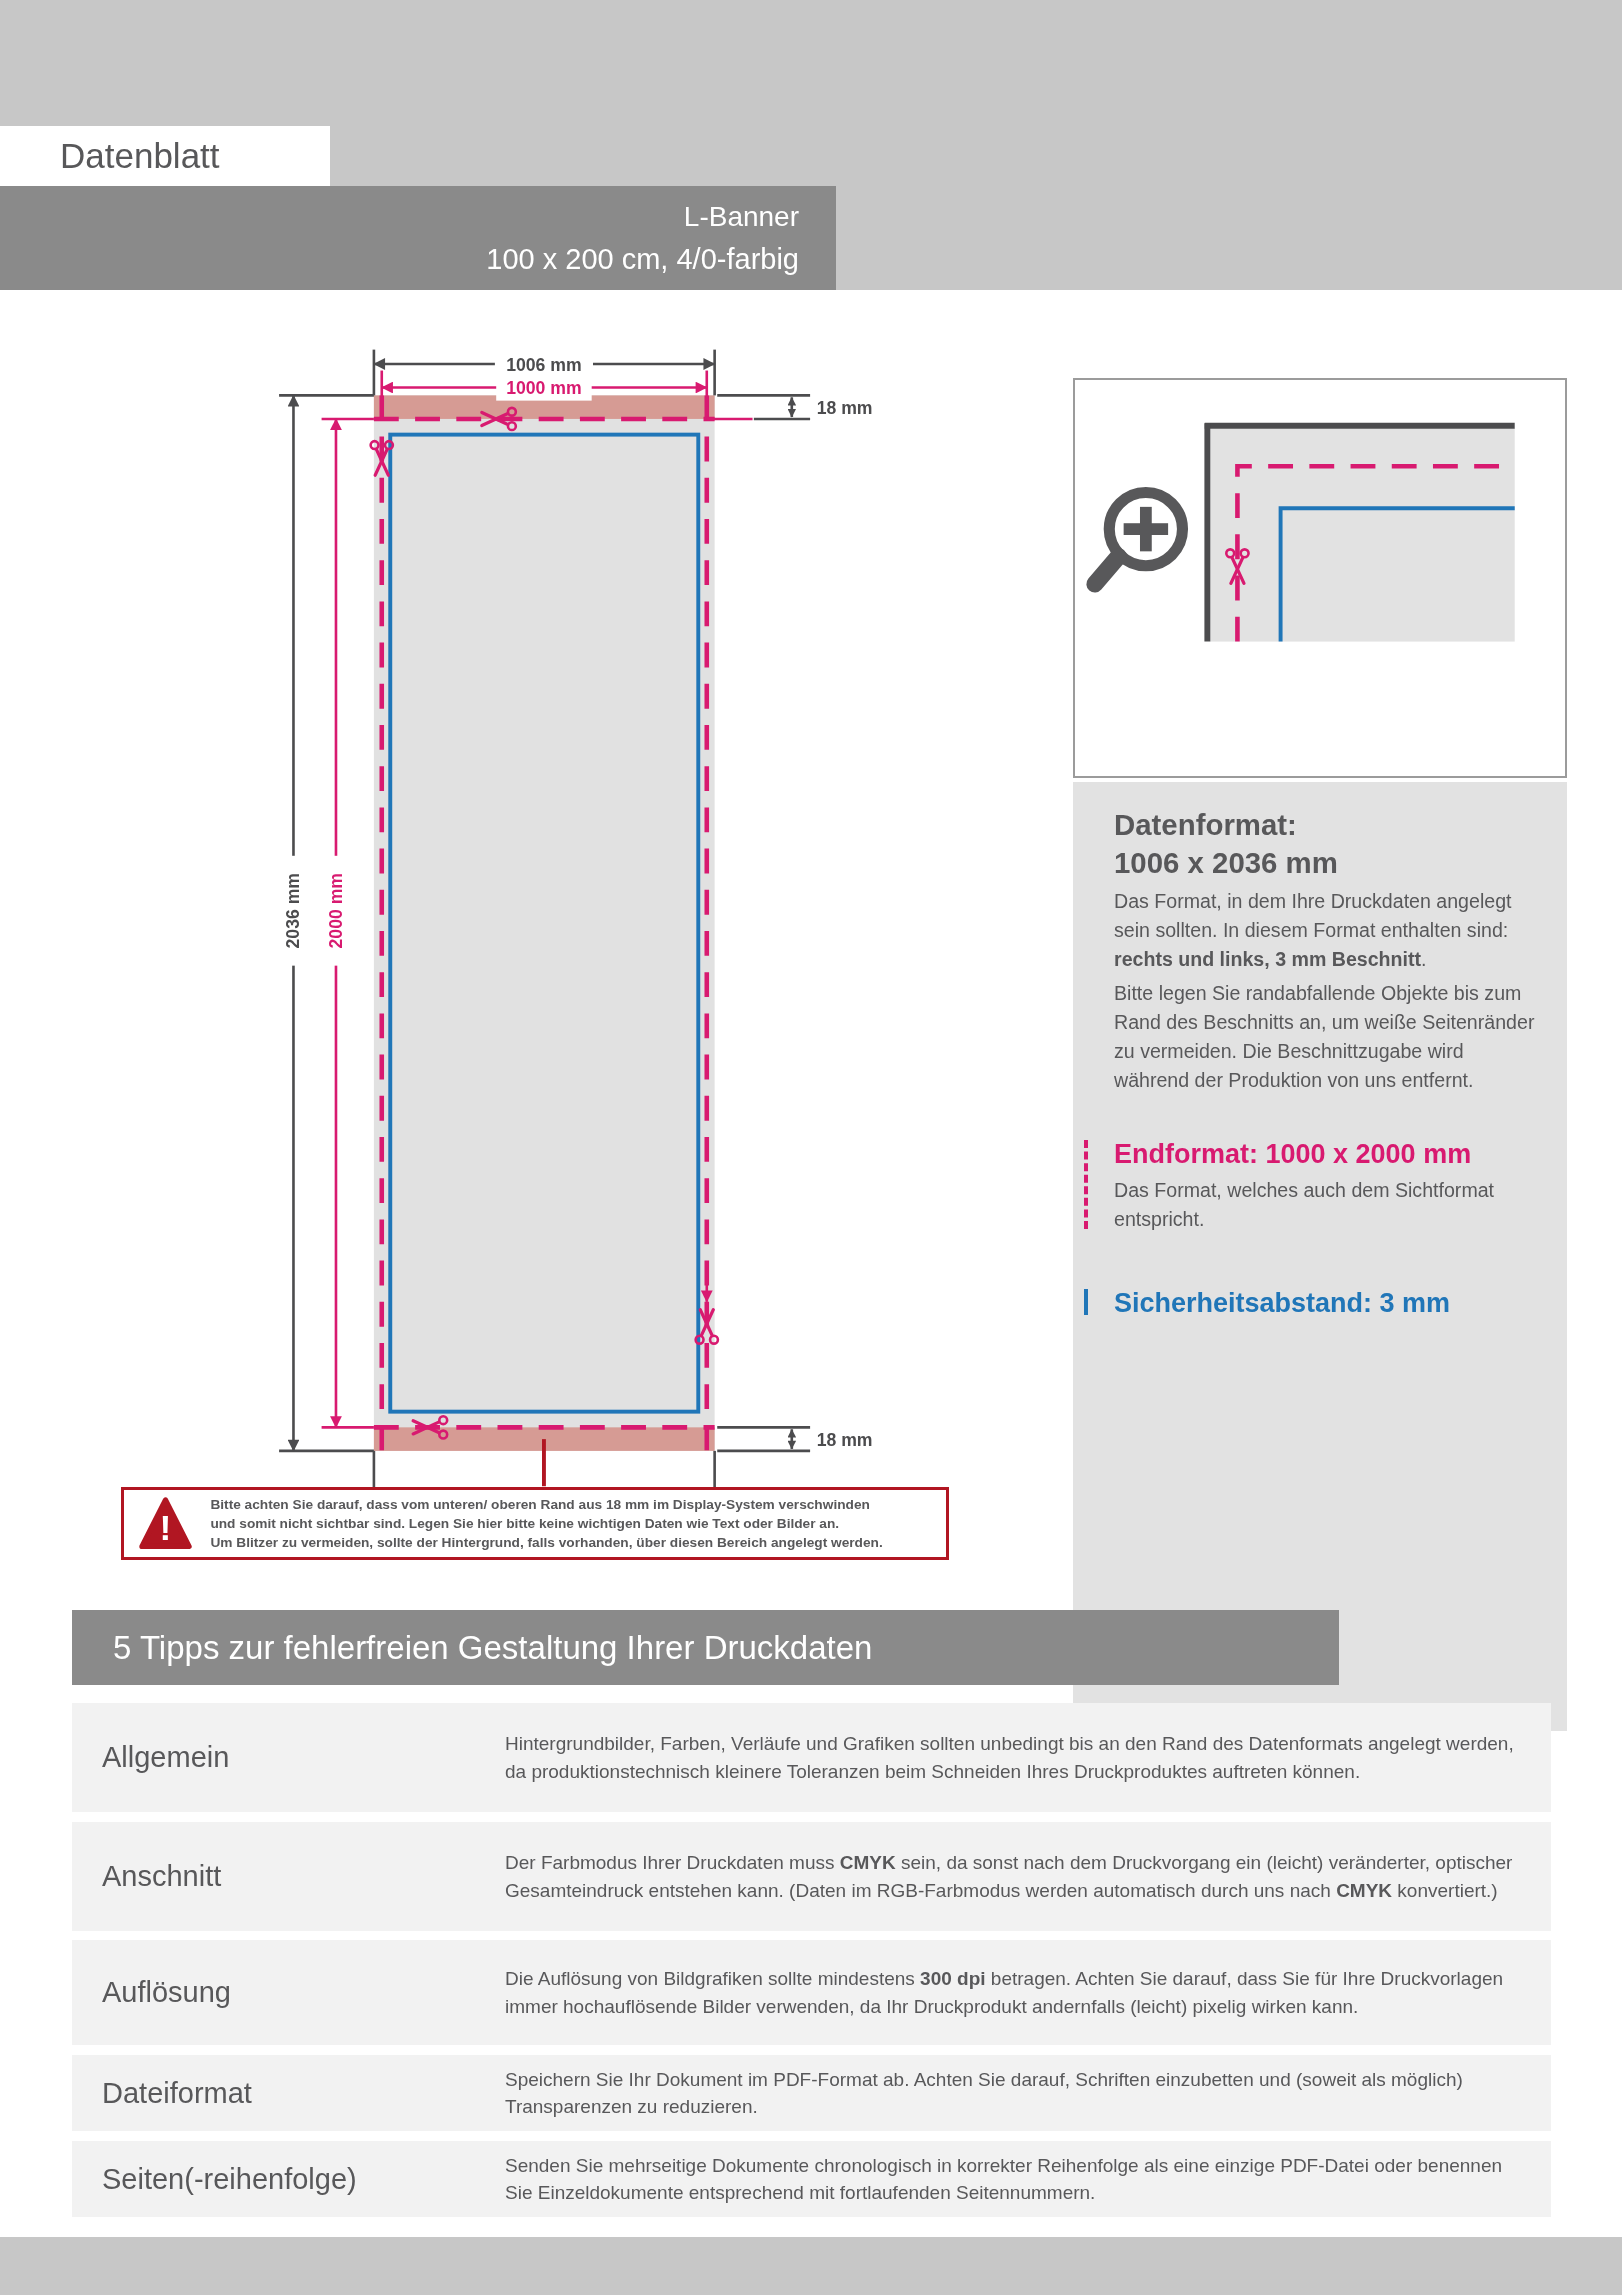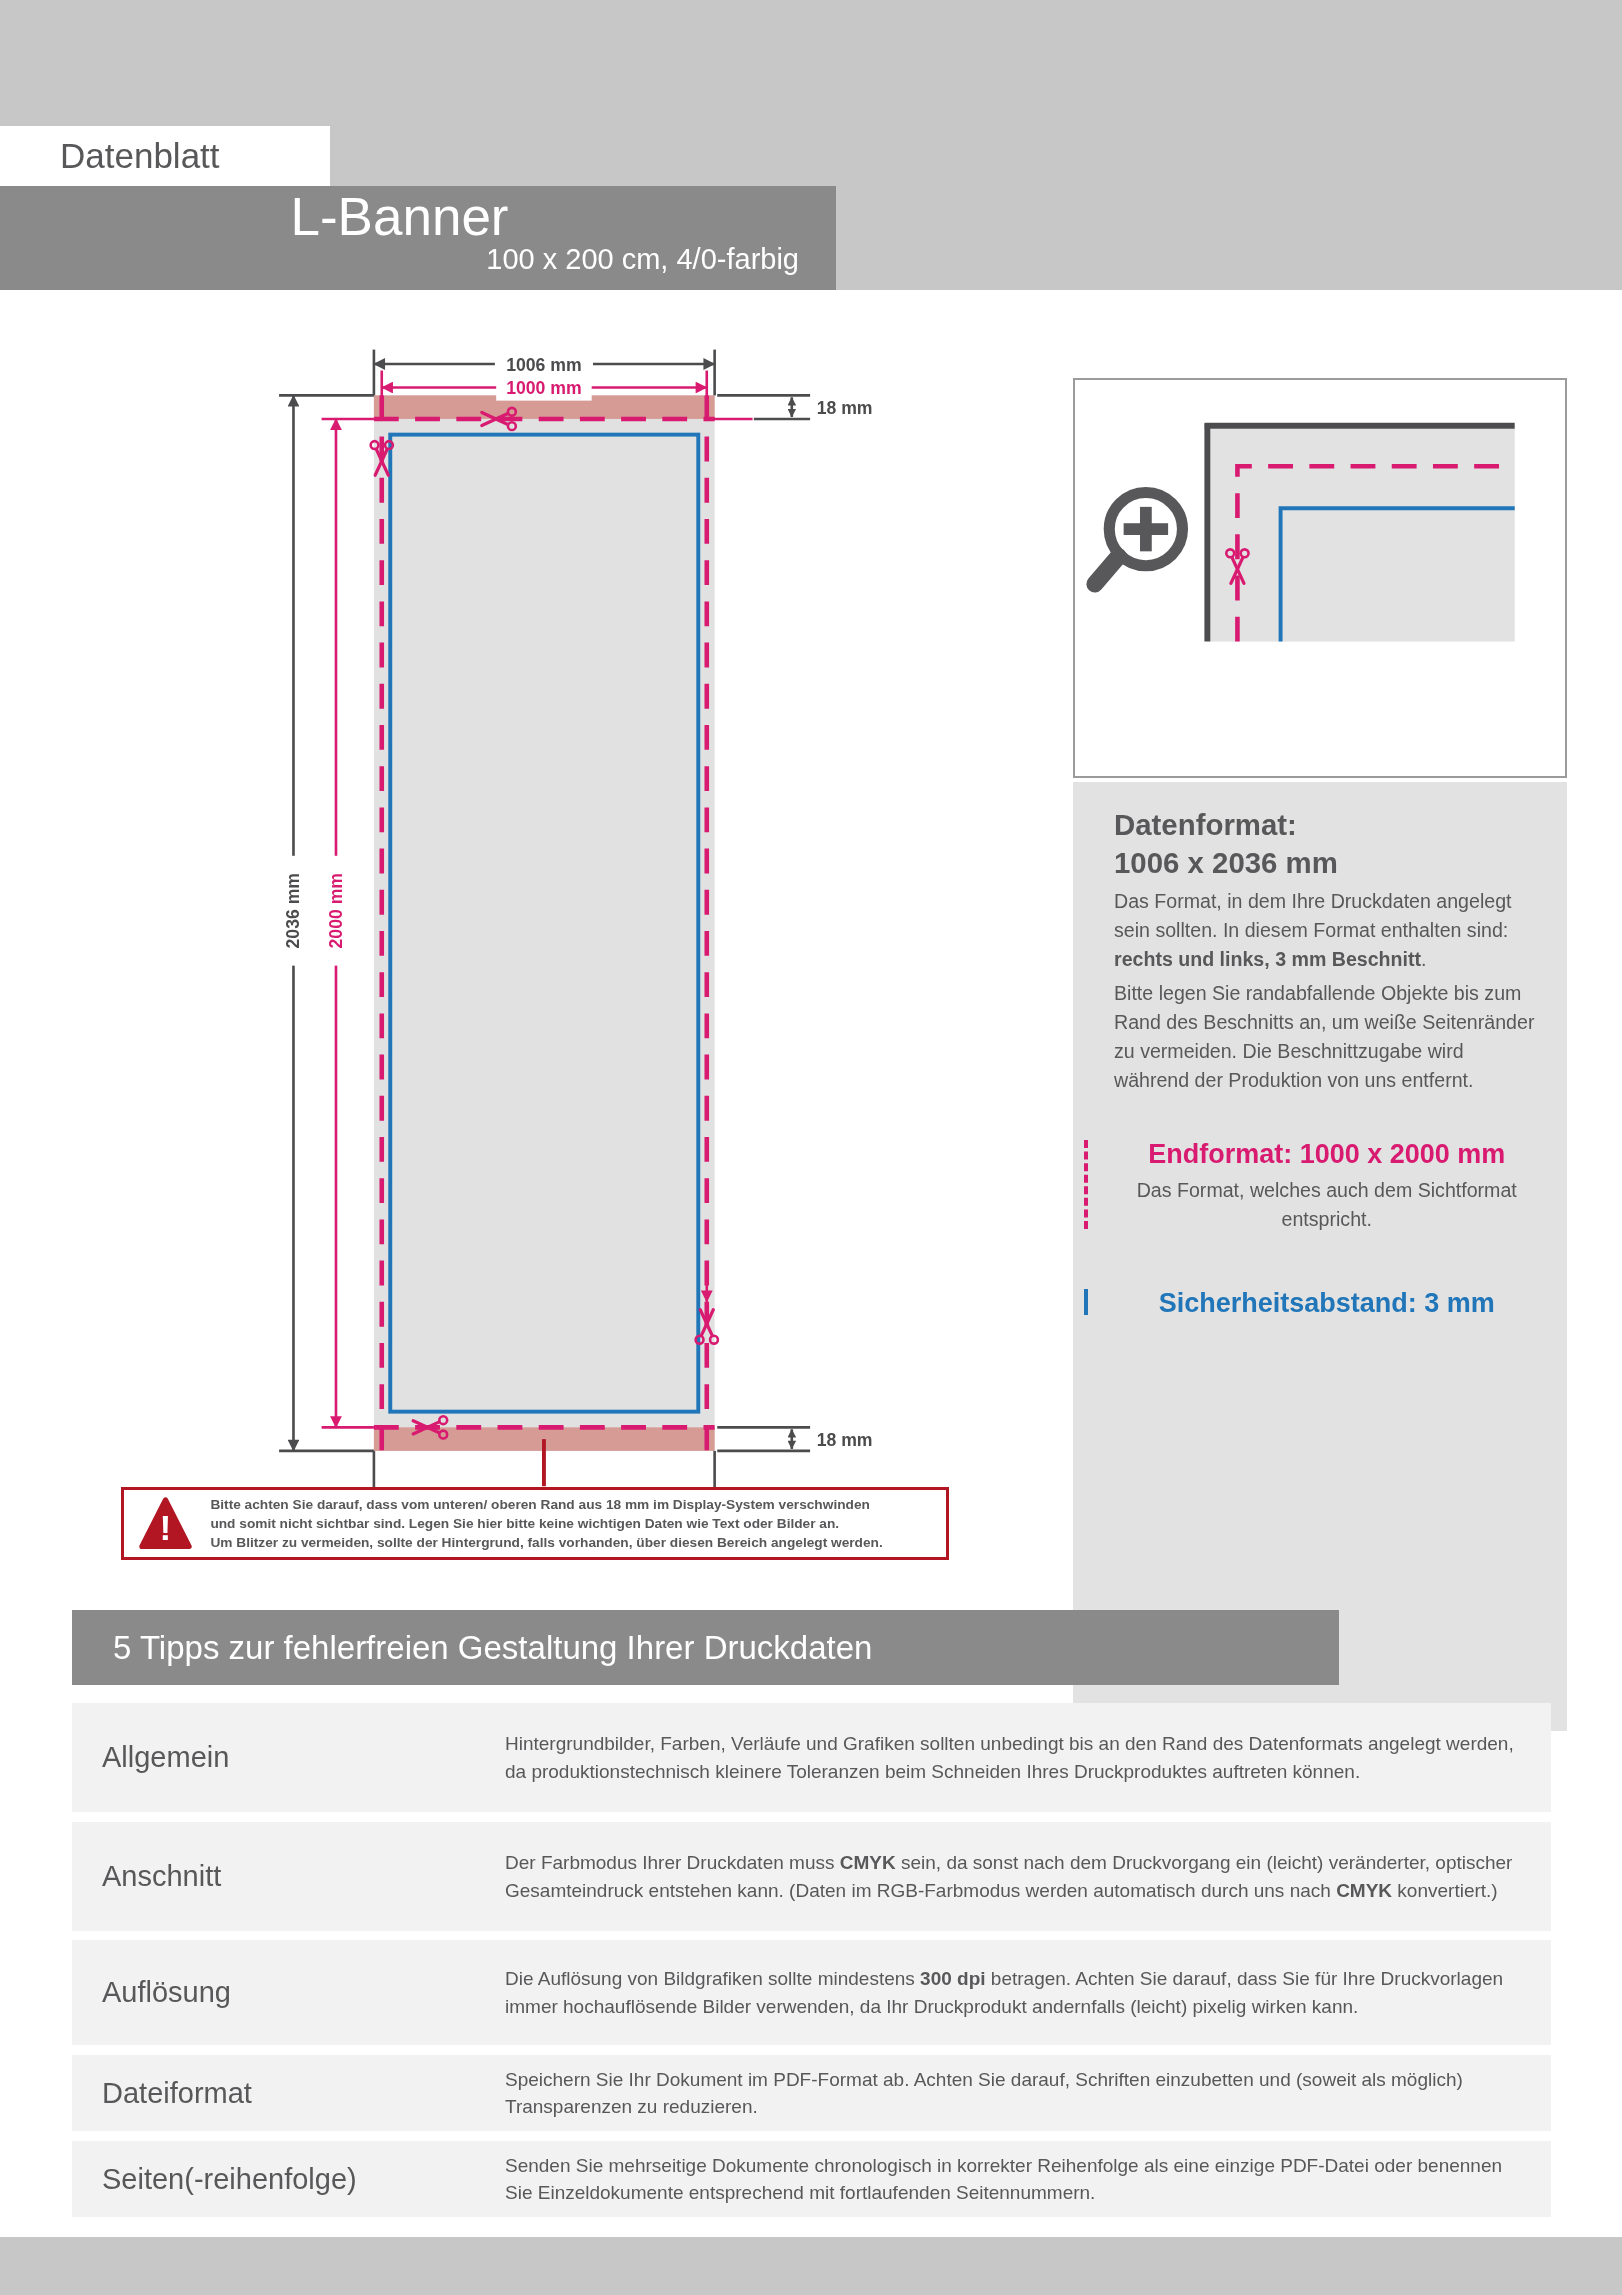--- a/index.html
+++ b/index.html
@@ -6,21 +6,21 @@
   .page{position:relative;width:1623px;height:2295px;background:#ffffff;overflow:hidden;
         font-family:"Liberation Sans",sans-serif;color:var(--text_gray);}
   .abs{position:absolute;}
 
   
   .top-band{left:0;top:0;width:1623px;height:290px;background:var(--band_gray);}
   .sheet-label{left:0;top:126px;width:330px;height:60px;background:#ffffff;
                font-size:35px;line-height:60px;padding-left:60px;box-sizing:border-box;color:var(--text_gray);}
   .title-bar{left:0;top:186px;width:836px;height:104px;background:var(--bar_gray);color:#fff;
              text-align:right;padding:6.5px 37px 0 0;box-sizing:border-box;}
-  .title-bar .product{font-size:53px;line-height:47px;text-align:center;}
+  .title-bar .product{font-size:28px;line-height:47px;}
   .title-bar .format{font-size:29px;line-height:39px;}
 
   
   .diagram-svg{left:249px;top:327px;}
   svg{font-family:"Liberation Sans",sans-serif;}
   .dimln{stroke:var(--dim_gray);stroke-width:4;fill:none;}
   .extln{stroke:var(--dim_gray);stroke-width:4;fill:none;}
   .dimtxt{fill:var(--dim_gray);font-size:27px;font-weight:700;}
   .magln{stroke:var(--magenta);stroke-width:4;fill:none;}
   .magtxt{fill:var(--magenta);font-size:27px;font-weight:700;}
@@ -42,21 +42,21 @@
   .darkln{stroke:var(--dim_gray);stroke-width:9;fill:none;}
 
   
   .info-panel{left:1073px;top:782px;width:494px;height:949px;background:var(--panel_gray);
               box-sizing:border-box;padding:23.6px 27.5px 0 41px;color:var(--text_gray);}
   .info-panel .h1{font-size:29.4px;font-weight:700;line-height:38px;}
   .info-panel .body{font-size:19.6px;line-height:29px;margin-top:5.2px;}
   .info-panel .boldline{font-size:19.6px;line-height:29px;font-weight:700;}
   .info-panel .boldline .dot{font-weight:400;}
   .note{margin-top:30px;}
-  .fmt-block{position:relative;margin-top:42px;text-align:center;}
+  .fmt-block{position:relative;margin-top:42px;}
   .fmt-block .marker{position:absolute;left:-30px;top:2.6px;bottom:5.2px;width:0;}
   .marker.dashed{border-left:4.6px dashed var(--magenta);}
   .marker.solid{border-left:4.6px solid var(--blue);}
   .fmt-title{font-size:27px;font-weight:700;line-height:34px;}
   .fmt-title.m{color:var(--magenta);}
   .fmt-title.b{color:var(--blue);}
   .sich{margin-top:52px;}
 
   
   .tips-bar{left:72px;top:1610px;width:1267px;height:75px;background:var(--bar_gray);color:#fff;

